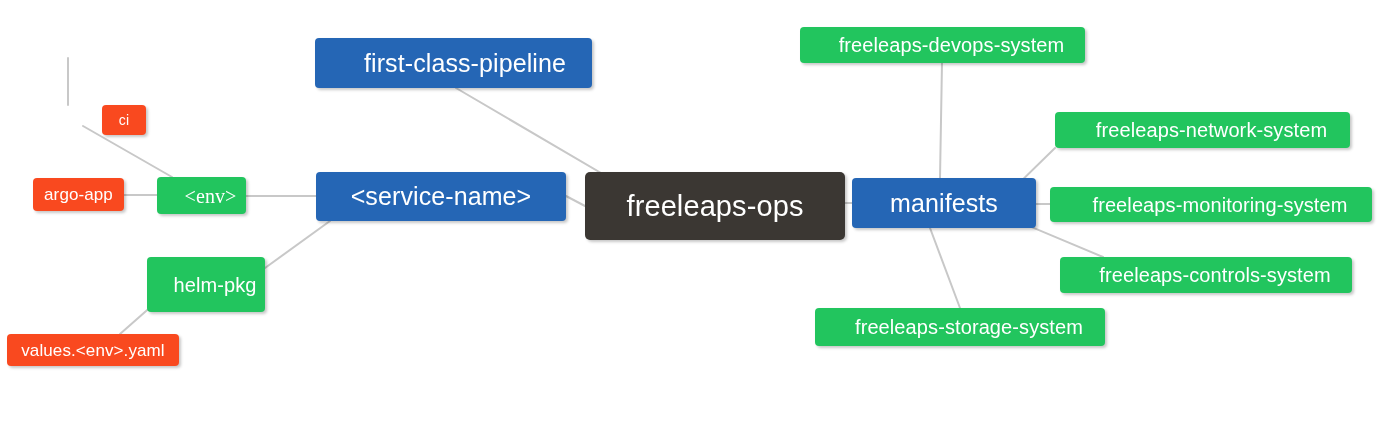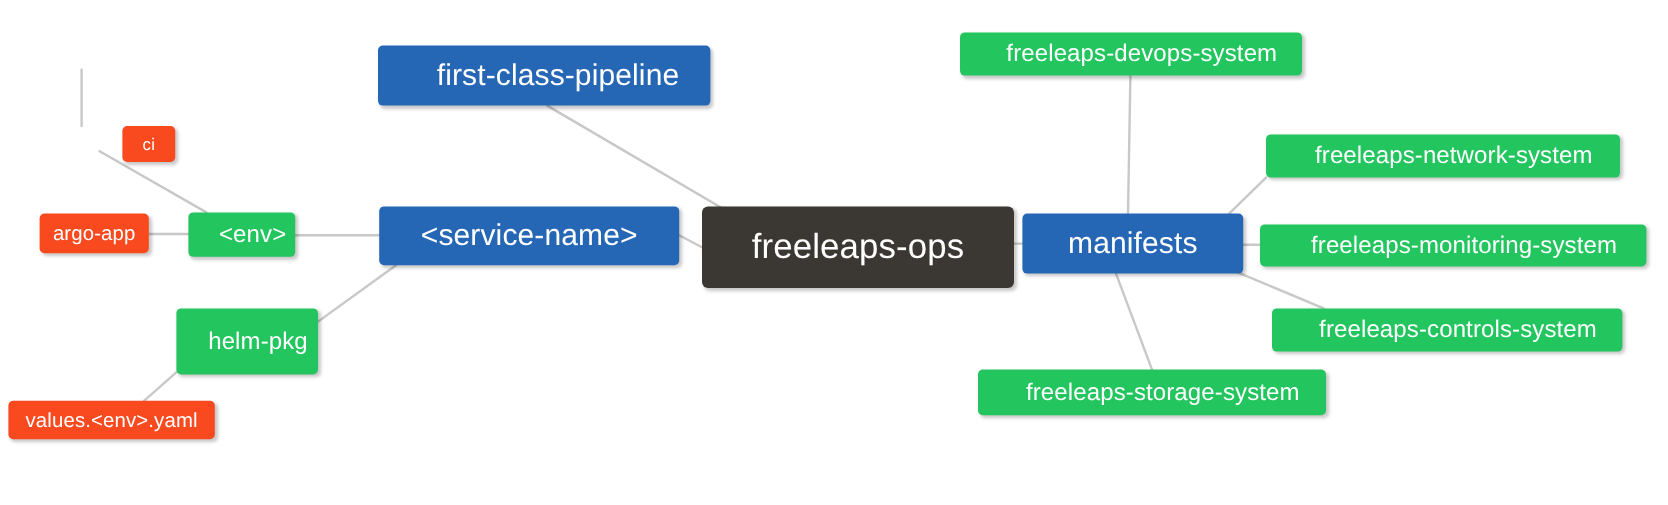--- a/index.html
+++ b/index.html
@@ -86,21 +86,21 @@
     </div>
     <div class="node node-blue sz-lg" style="left: 316px; top: 172px; width: 250px; height: 49px;">
       <span>&lt;service-name&gt;</span>
     </div>
     <div class="node node-blue sz-lg" style="left: 315px; top: 38px; width: 277px; height: 50px; padding-left: 33px;">
       <span>first-class-pipeline</span>
     </div>
     <div class="node node-blue sz-lg" style="left: 852px; top: 178px; width: 184px; height: 50px;">
       <span>manifests</span>
     </div>
-    <div class="node node-green sz-md" style="left: 157px; top: 177px; width: 89px; height: 37px;">
+    <div class="node node-green sz-md" style="left: 157px; top: 177px; width: 89px; height: 37px; font-family: Liberation Serif, serif;">
       <span>&lt;env&gt;</span>
     </div>
     <div class="node node-green sz-md" style="left: 147px; top: 257px; width: 118px; height: 55px;">
       <span>helm-pkg</span>
     </div>
     <div class="node node-red sz-xs" style="left: 54px; top: 105px; width: 44px; height: 30px; margin-left: 48px;">
       <span>ci</span>
     </div>
     <div class="node node-red sz-sm" style="left: 33px; top: 178px; width: 91px; height: 33px;">
       <span>argo-app</span>

